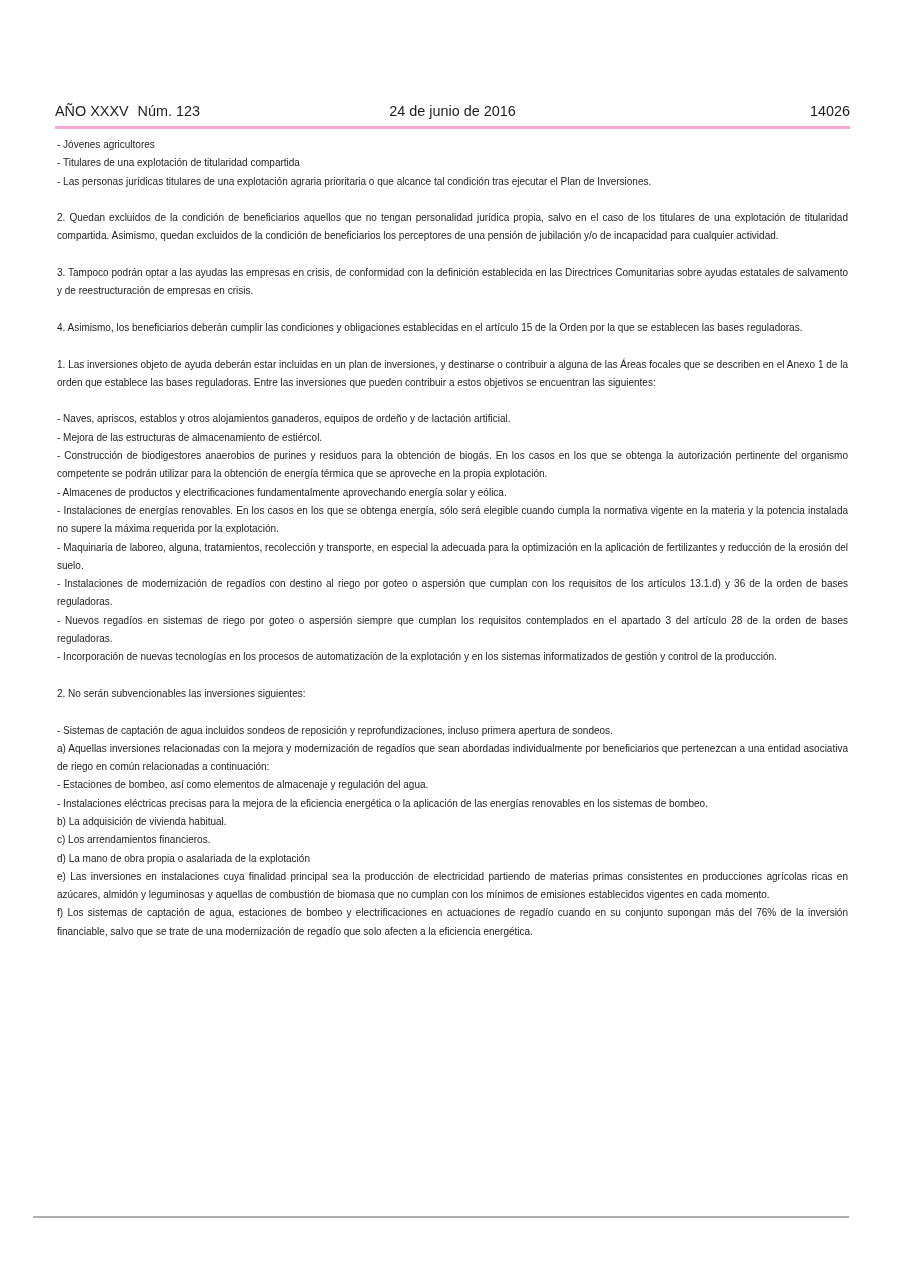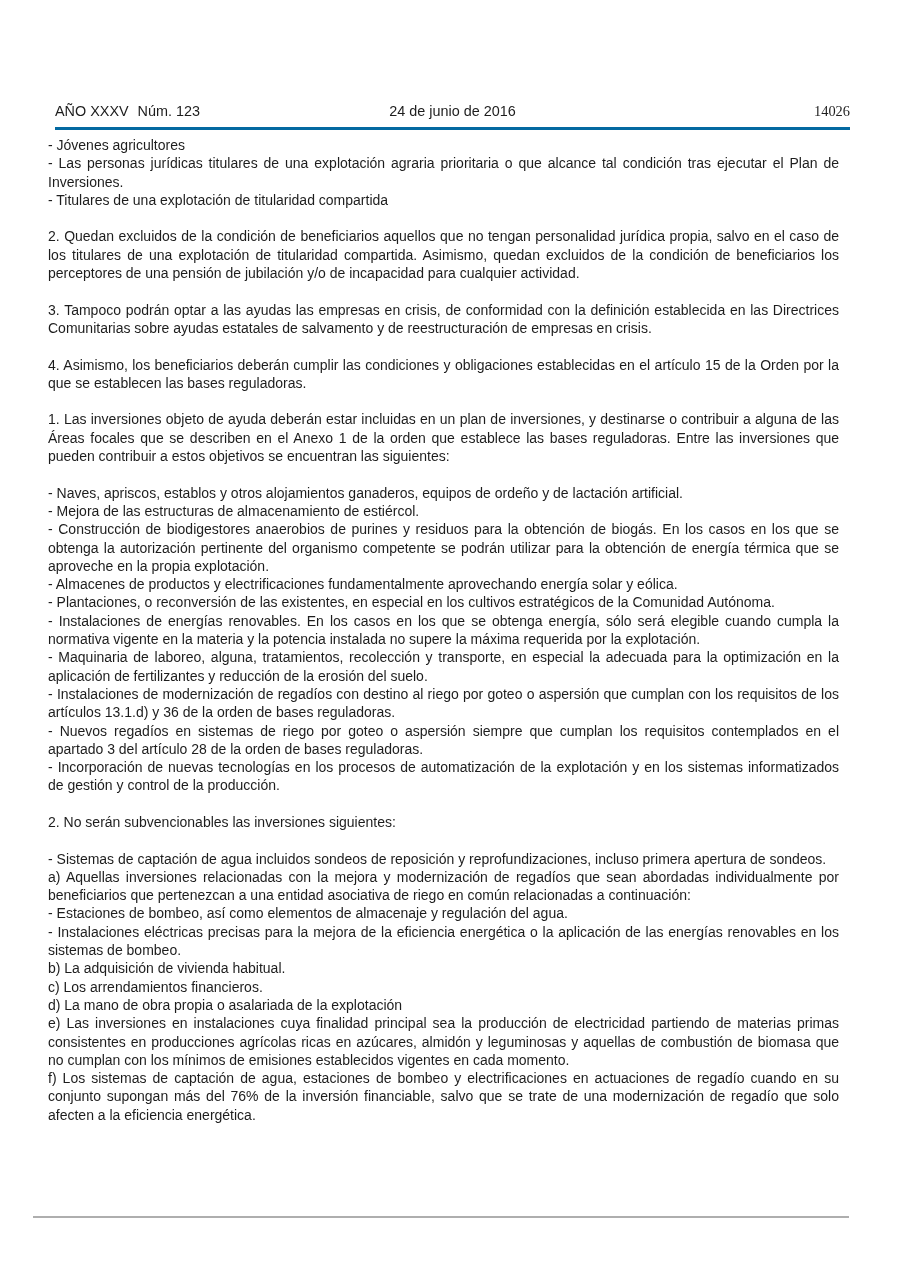--- a/index.html
+++ b/index.html
@@ -20,38 +20,38 @@
   .page-header {
     position: absolute;
     left: 55px;
     top: 103px;
     width: 795px;
     display: grid;
     grid-template-columns: 1fr auto 1fr;
     align-items: baseline;
     font-size: 14.4px;
     padding-bottom: 7px;
-    border-bottom: 3px solid #0369a1;
+    border-bottom: 3px solid #f9a8d4;
   }
   .header-left {
     display: flex;
     gap: 9px;
     justify-self: start;
     white-space: nowrap;
   }
   .header-date { justify-self: center; white-space: nowrap; text-align: right; }
-  .header-page { justify-self: end; white-space: nowrap; font-family: Liberation Serif, serif; }
+  .header-page { justify-self: end; white-space: nowrap; }
 
   
   .doc-body {
     position: absolute;
-    left: 48px;
+    left: 57px;
     top: 136px;
     width: 791px;
-    font-size: 14px;
+    font-size: 10px;
     line-height: 18.3px;
     text-align: justify;
     hyphens: auto;
     -webkit-hyphens: auto;
   }
   .group { margin: 0; }
   .group:not(:last-child) { margin-bottom: 18.3px; }
   .group p { margin: 0; padding: 0; }
 
   
@@ -74,41 +74,40 @@
       <span>AÑO XXXV</span>
       <span>Núm. 123</span>
     </div>
     <span class="header-date">24 de junio de 2016</span>
     <span class="header-page">14026</span>
   </header>
 
   <main class="doc-body">
       <div class="group">
         <p>- Jóvenes agricultores</p>
+        <p>- Titulares de una explotación de titularidad compartida</p>
         <p>- Las personas jurídicas titulares de una explotación agraria prioritaria o que alcance tal condición tras ejecutar el Plan de Inversiones.</p>
-        <p>- Titulares de una explotación de titularidad compartida</p>
       </div>
       <div class="group">
         <p>2. Quedan excluidos de la condición de beneficiarios aquellos que no tengan personalidad jurídica propia, salvo en el caso de los titulares de una explotación de titularidad compartida. Asimismo, quedan excluidos de la condición de beneficiarios los perceptores de una pensión de jubilación y/o de incapacidad para cualquier actividad.</p>
       </div>
       <div class="group">
         <p>3. Tampoco podrán optar a las ayudas las empresas en crisis, de conformidad con la definición establecida en las Directrices Comunitarias sobre ayudas estatales de salvamento y de reestructuración de empresas en crisis.</p>
       </div>
       <div class="group">
         <p>4. Asimismo, los beneficiarios deberán cumplir las condiciones y obligaciones establecidas en el artículo 15 de la Orden por la que se establecen las bases reguladoras.</p>
       </div>
       <div class="group">
         <p>1. Las inversiones objeto de ayuda deberán estar incluidas en un plan de inversiones, y destinarse o contribuir a alguna de las Áreas focales que se describen en el Anexo 1 de la orden que establece las bases reguladoras. Entre las inversiones que pueden contribuir a estos objetivos se encuentran las siguientes:</p>
       </div>
       <div class="group">
         <p>- Naves, apriscos, establos y otros alojamientos ganaderos, equipos de ordeño y de lactación artificial.</p>
         <p>- Mejora de las estructuras de almacenamiento de estiércol.</p>
         <p>- Construcción de biodigestores anaerobios de purines y residuos para la obtención de biogás. En los casos en los que se obtenga la autorización pertinente del organismo competente se podrán utilizar para la obtención de energía térmica que se aproveche en la propia explotación.</p>
         <p>- Almacenes de productos y electrificaciones fundamentalmente aprovechando energía solar y eólica.</p>
-        <p>- Plantaciones, o reconversión de las existentes, en especial en los cultivos estratégicos de la Comunidad Autónoma.</p>
         <p>- Instalaciones de energías renovables. En los casos en los que se obtenga energía, sólo será elegible cuando cumpla la normativa vigente en la materia y la potencia instalada no supere la máxima requerida por la explotación.</p>
         <p>- Maquinaria de laboreo, alguna, tratamientos, recolección y transporte, en especial la adecuada para la optimización en la aplicación de fertilizantes y reducción de la erosión del suelo.</p>
         <p>- Instalaciones de modernización de regadíos con destino al riego por goteo o aspersión que cumplan con los requisitos de los artículos 13.1.d) y 36 de la orden de bases reguladoras.</p>
         <p>- Nuevos regadíos en sistemas de riego por goteo o aspersión siempre que cumplan los requisitos contemplados en el apartado 3 del artículo 28 de la orden de bases reguladoras.</p>
         <p>- Incorporación de nuevas tecnologías en los procesos de automatización de la explotación y en los sistemas informatizados de gestión y control de la producción.</p>
       </div>
       <div class="group">
         <p>2. No serán subvencionables las inversiones siguientes:</p>
       </div>
       <div class="group">

